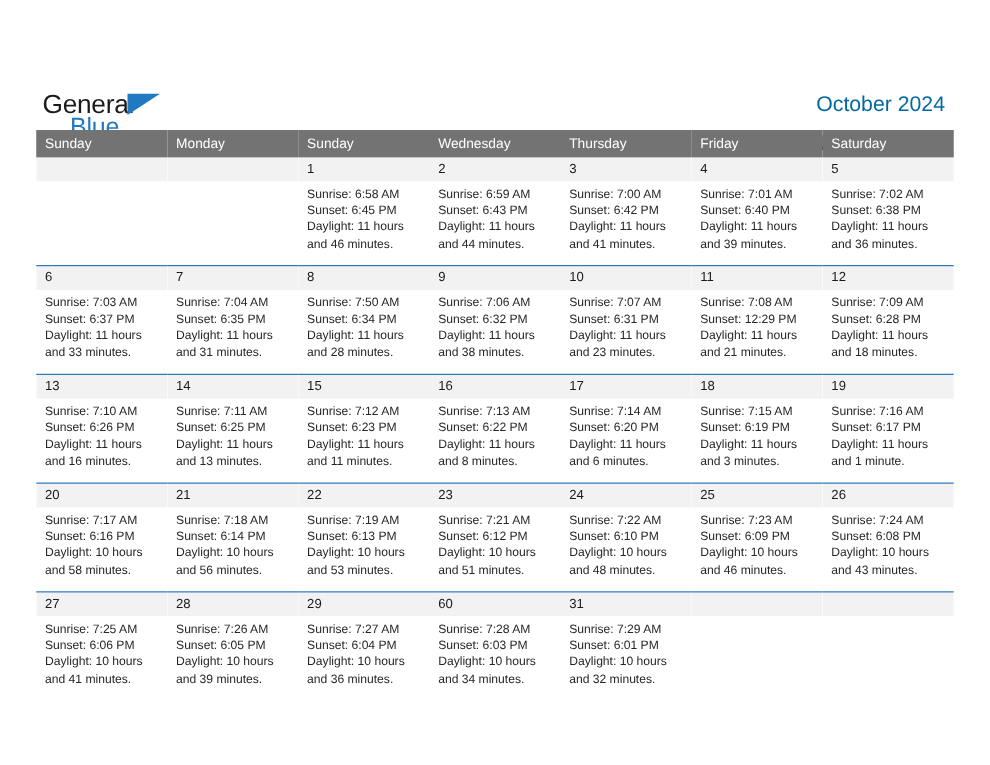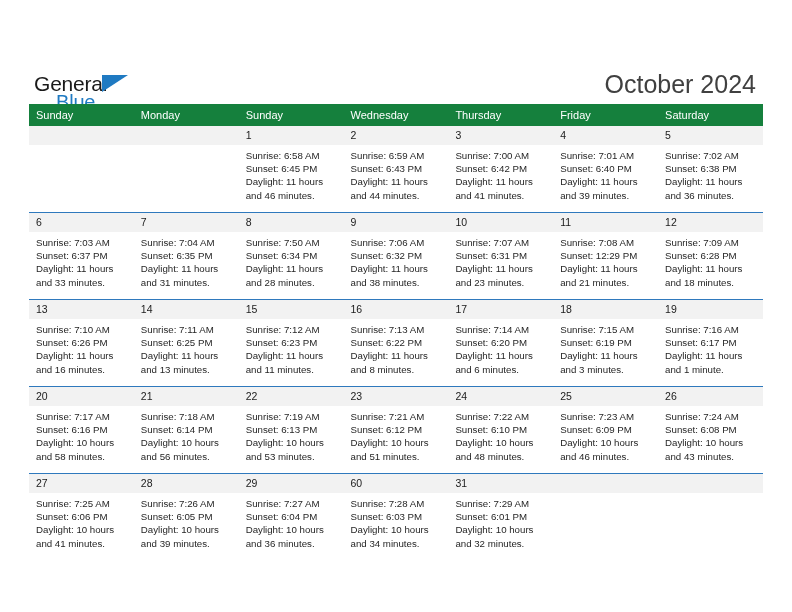--- a/index.html
+++ b/index.html
@@ -65,22 +65,22 @@
     border-bottom: 17px solid transparent;
   }
 
   .title-block {
     position: absolute;
     right: 36px;
     top: 30px;
     text-align: right;
   }
   .month-title {
-    font-size: 25px;
-    color: #404040;
+    font-size: 17px;
+    color: #0369a1;
     line-height: 30px;
     white-space: nowrap;
   }
   .location {
     margin-top: 8px;
     font-size: 18px;
     color: #1a1a1a;
     line-height: 16px;
     white-space: nowrap;
   }
@@ -90,21 +90,21 @@
     position: absolute;
     left: 29px;
     top: 104px;
     width: 734px;
     border-collapse: collapse;
     table-layout: fixed;
   }
   .calendar col { width: 104.85px; }
 
   .calendar thead th {
-    background: #15803d;
+    background: #737373;
     color: #ffffff;
     font-size: 11px;
     font-weight: normal;
     text-align: left;
     padding: 5px 0 5px 7px;
     height: 11px;
     line-height: 12px;
   }
 
   .calendar tbody td {

